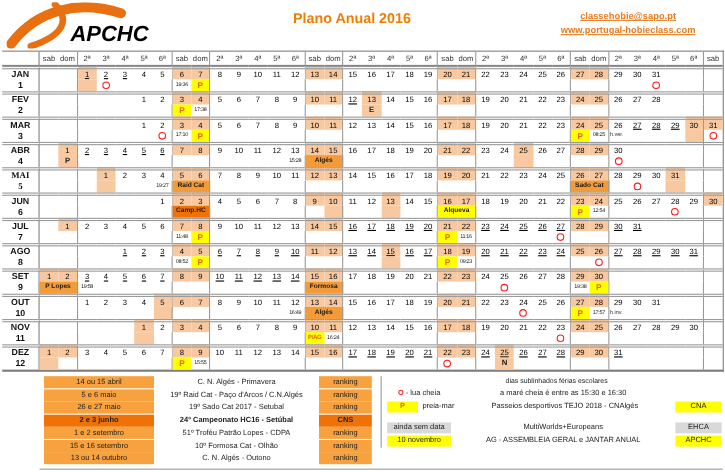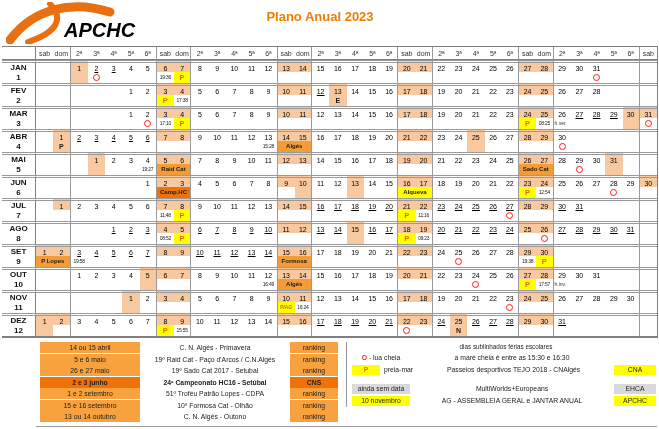--- a/index.html
+++ b/index.html
@@ -61,21 +61,25 @@
 </head>
 <body>
 
 <div class="hdr">
   <svg class="logo" viewBox="0 0 152 42">
     <path d="M4,38 C28,6 66,-2 104,10" fill="none" stroke="#e87010" stroke-width="9" stroke-linecap="round"></path>
     <path d="M44,2 C58,16 52,30 22,40" fill="none" stroke="#e87010" stroke-width="6" stroke-linecap="round"></path>
     <text x="58" y="35" font-size="20" font-weight="bold" font-style="italic" font-family="Liberation Sans, sans-serif" fill="#000" style="paint-order:stroke;stroke:#ffffff;stroke-width:3">APCHC</text>
   </svg>
   <div class="titles">
-    <div class="subtitle">Plano Anual 2023</div>
+    <div class="subtitle">Plano Anual 2016</div>
+  </div>
+  <div class="links">
+    <a>classehobie@sapo.pt</a>
+    <a>www.portugal-hobieclass.com</a>
   </div>
 </div>
 
 <div class="cal">
     <div class="c hcell lb" style="grid-area: 1 / 1;"></div>
     <div class="c hcell" style="grid-area: 1 / 2;">sab</div>
     <div class="c hcell gb" style="grid-area: 1 / 3;">dom</div>
     <div class="c hcell" style="grid-area: 1 / 4;">2ª</div>
     <div class="c hcell" style="grid-area: 1 / 5;">3ª</div>
     <div class="c hcell" style="grid-area: 1 / 6;">4ª</div>
@@ -414,21 +418,21 @@
     <div class="c mk" style="grid-area: 9 / 33;"></div>
     <div class="c num msep" style="grid-area: 8 / 34;"></div>
     <div class="c mk" style="grid-area: 9 / 34;"></div>
     <div class="c num msep" style="grid-area: 8 / 35;"></div>
     <div class="c mk" style="grid-area: 9 / 35;"></div>
     <div class="c num msep gb" style="grid-area: 8 / 36;"></div>
     <div class="c mk gb" style="grid-area: 9 / 36;"></div>
     <div class="c num msep" style="grid-area: 8 / 37;"></div>
     <div class="c mk" style="grid-area: 9 / 37;"></div>
     <div class="c band  gb" style="grid-area: 9 / 16 / auto / span 2;">Algés</div>
-    <div class="c mlabel lb msep" style="grid-area: 10 / 1 / span 2;">
+    <div class="c mlabel lb msep" style="grid-area: 10 / 1 / span 2; font-family: Liberation Serif, serif;">
       <span class="mname">MAI</span>
       <span class="mnum">5</span>
     </div>
     <div class="c num msep" style="grid-area: 10 / 2;"></div>
     <div class="c mk" style="grid-area: 11 / 2;"></div>
     <div class="c num msep gb" style="grid-area: 10 / 3;"></div>
     <div class="c mk gb" style="grid-area: 11 / 3;"></div>
     <div class="c num msep" style="grid-area: 10 / 4;"></div>
     <div class="c mk" style="grid-area: 11 / 4;"></div>
     <div class="c num msep orange" style="grid-area: 10 / 5;"><span>1</span></div>

